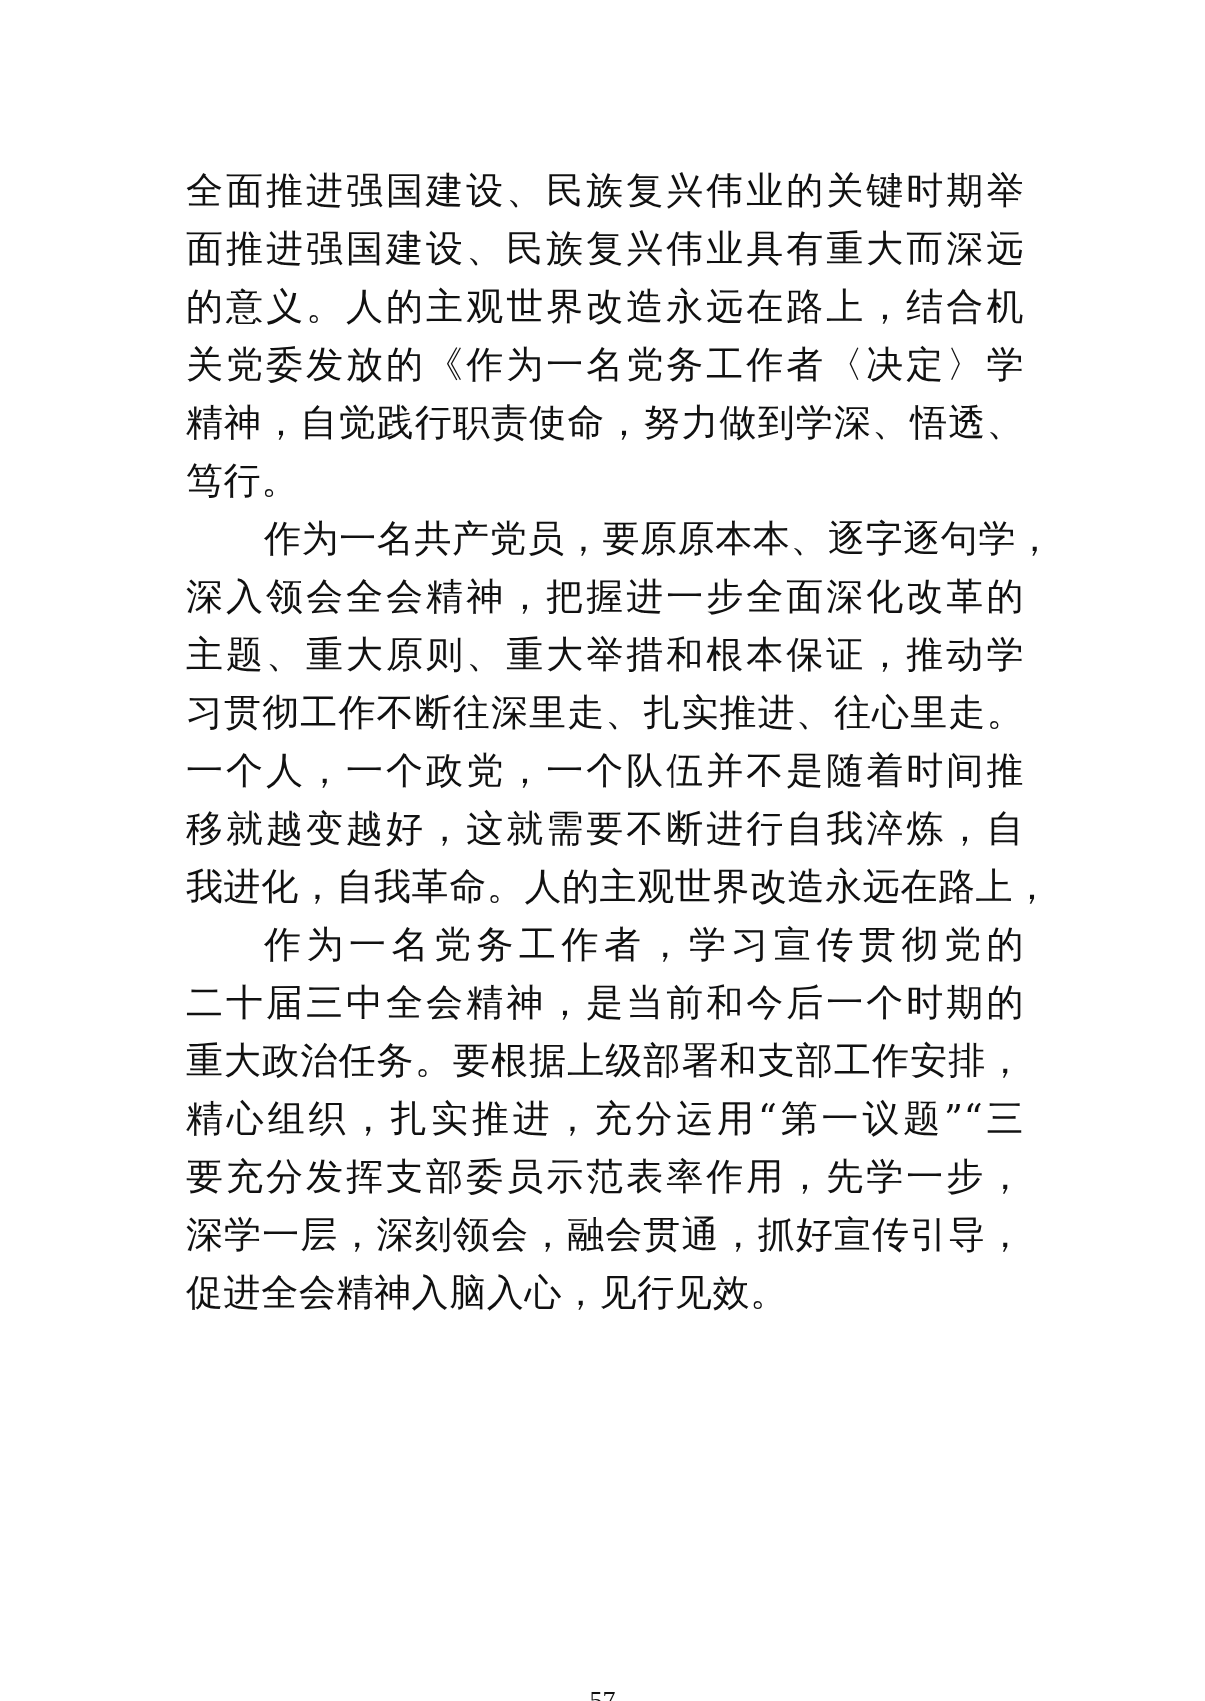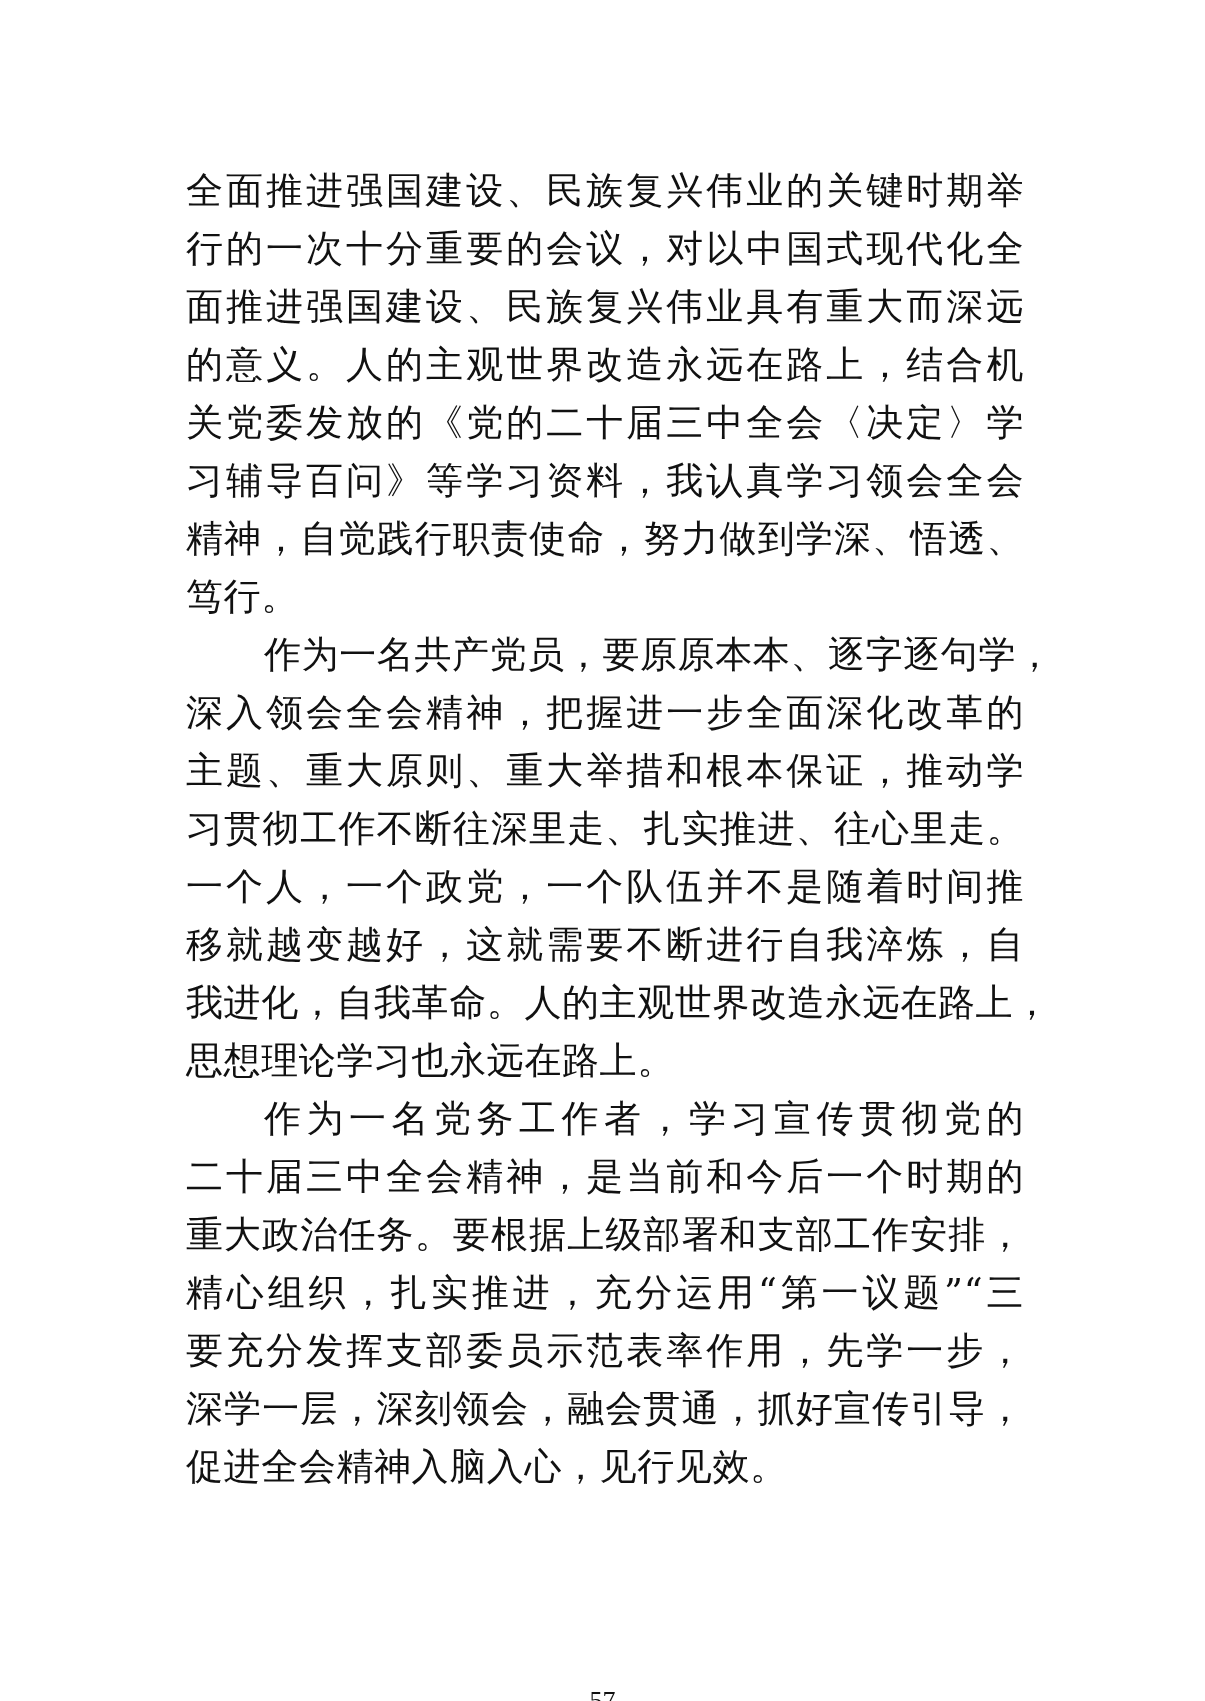--- a/index.html
+++ b/index.html
@@ -56,36 +56,33 @@
       color: #111111;
     }
   </style>
 </head>
 <body>
 
 <div class="page">
   <div class="body-text">
 
     <div class="line">全面推进强国建设、民族复兴伟业的关键时期举</div>
-    <div class="line">行的一次十分重要的会议，对以中国式现代化全</div>
     <div class="line">面推进强国建设、民族复兴伟业具有重大而深远</div>
     <div class="line">的意义。人的主观世界改造永远在路上，结合机</div>
-    <div class="line">关党委发放的《党的二十届三中全会〈决定〉学</div>
-    <div class="line">习辅导百问》等学习资料，我认真学习领会全会</div>
+    <div class="line">关党委发放的《作为一名党务工作者〈决定〉学</div>
     <div class="line">精神，自觉践行职责使命，努力做到学深、悟透、</div>
     <div class="line last">笃行。</div>
 
     <div class="line indent">作为一名共产党员，要原原本本、逐字逐句学，</div>
     <div class="line">深入领会全会精神，把握进一步全面深化改革的</div>
     <div class="line">主题、重大原则、重大举措和根本保证，推动学</div>
     <div class="line">习贯彻工作不断往深里走、扎实推进、往心里走。</div>
     <div class="line">一个人，一个政党，一个队伍并不是随着时间推</div>
     <div class="line">移就越变越好，这就需要不断进行自我淬炼，自</div>
     <div class="line">我进化，自我革命。人的主观世界改造永远在路上，</div>
-    <div class="line last">思想理论学习也永远在路上。</div>
 
     <div class="line indent">作为一名党务工作者，学习宣传贯彻党的</div>
     <div class="line">二十届三中全会精神，是当前和今后一个时期的</div>
     <div class="line">重大政治任务。要根据上级部署和支部工作安排，</div>
     <div class="line">精心组织，扎实推进，充分运用“第一议题”“三</div>
     <div class="line">要充分发挥支部委员示范表率作用，先学一步，</div>
     <div class="line">深学一层，深刻领会，融会贯通，抓好宣传引导，</div>
     <div class="line last">促进全会精神入脑入心，见行见效。</div>
 
   </div>

